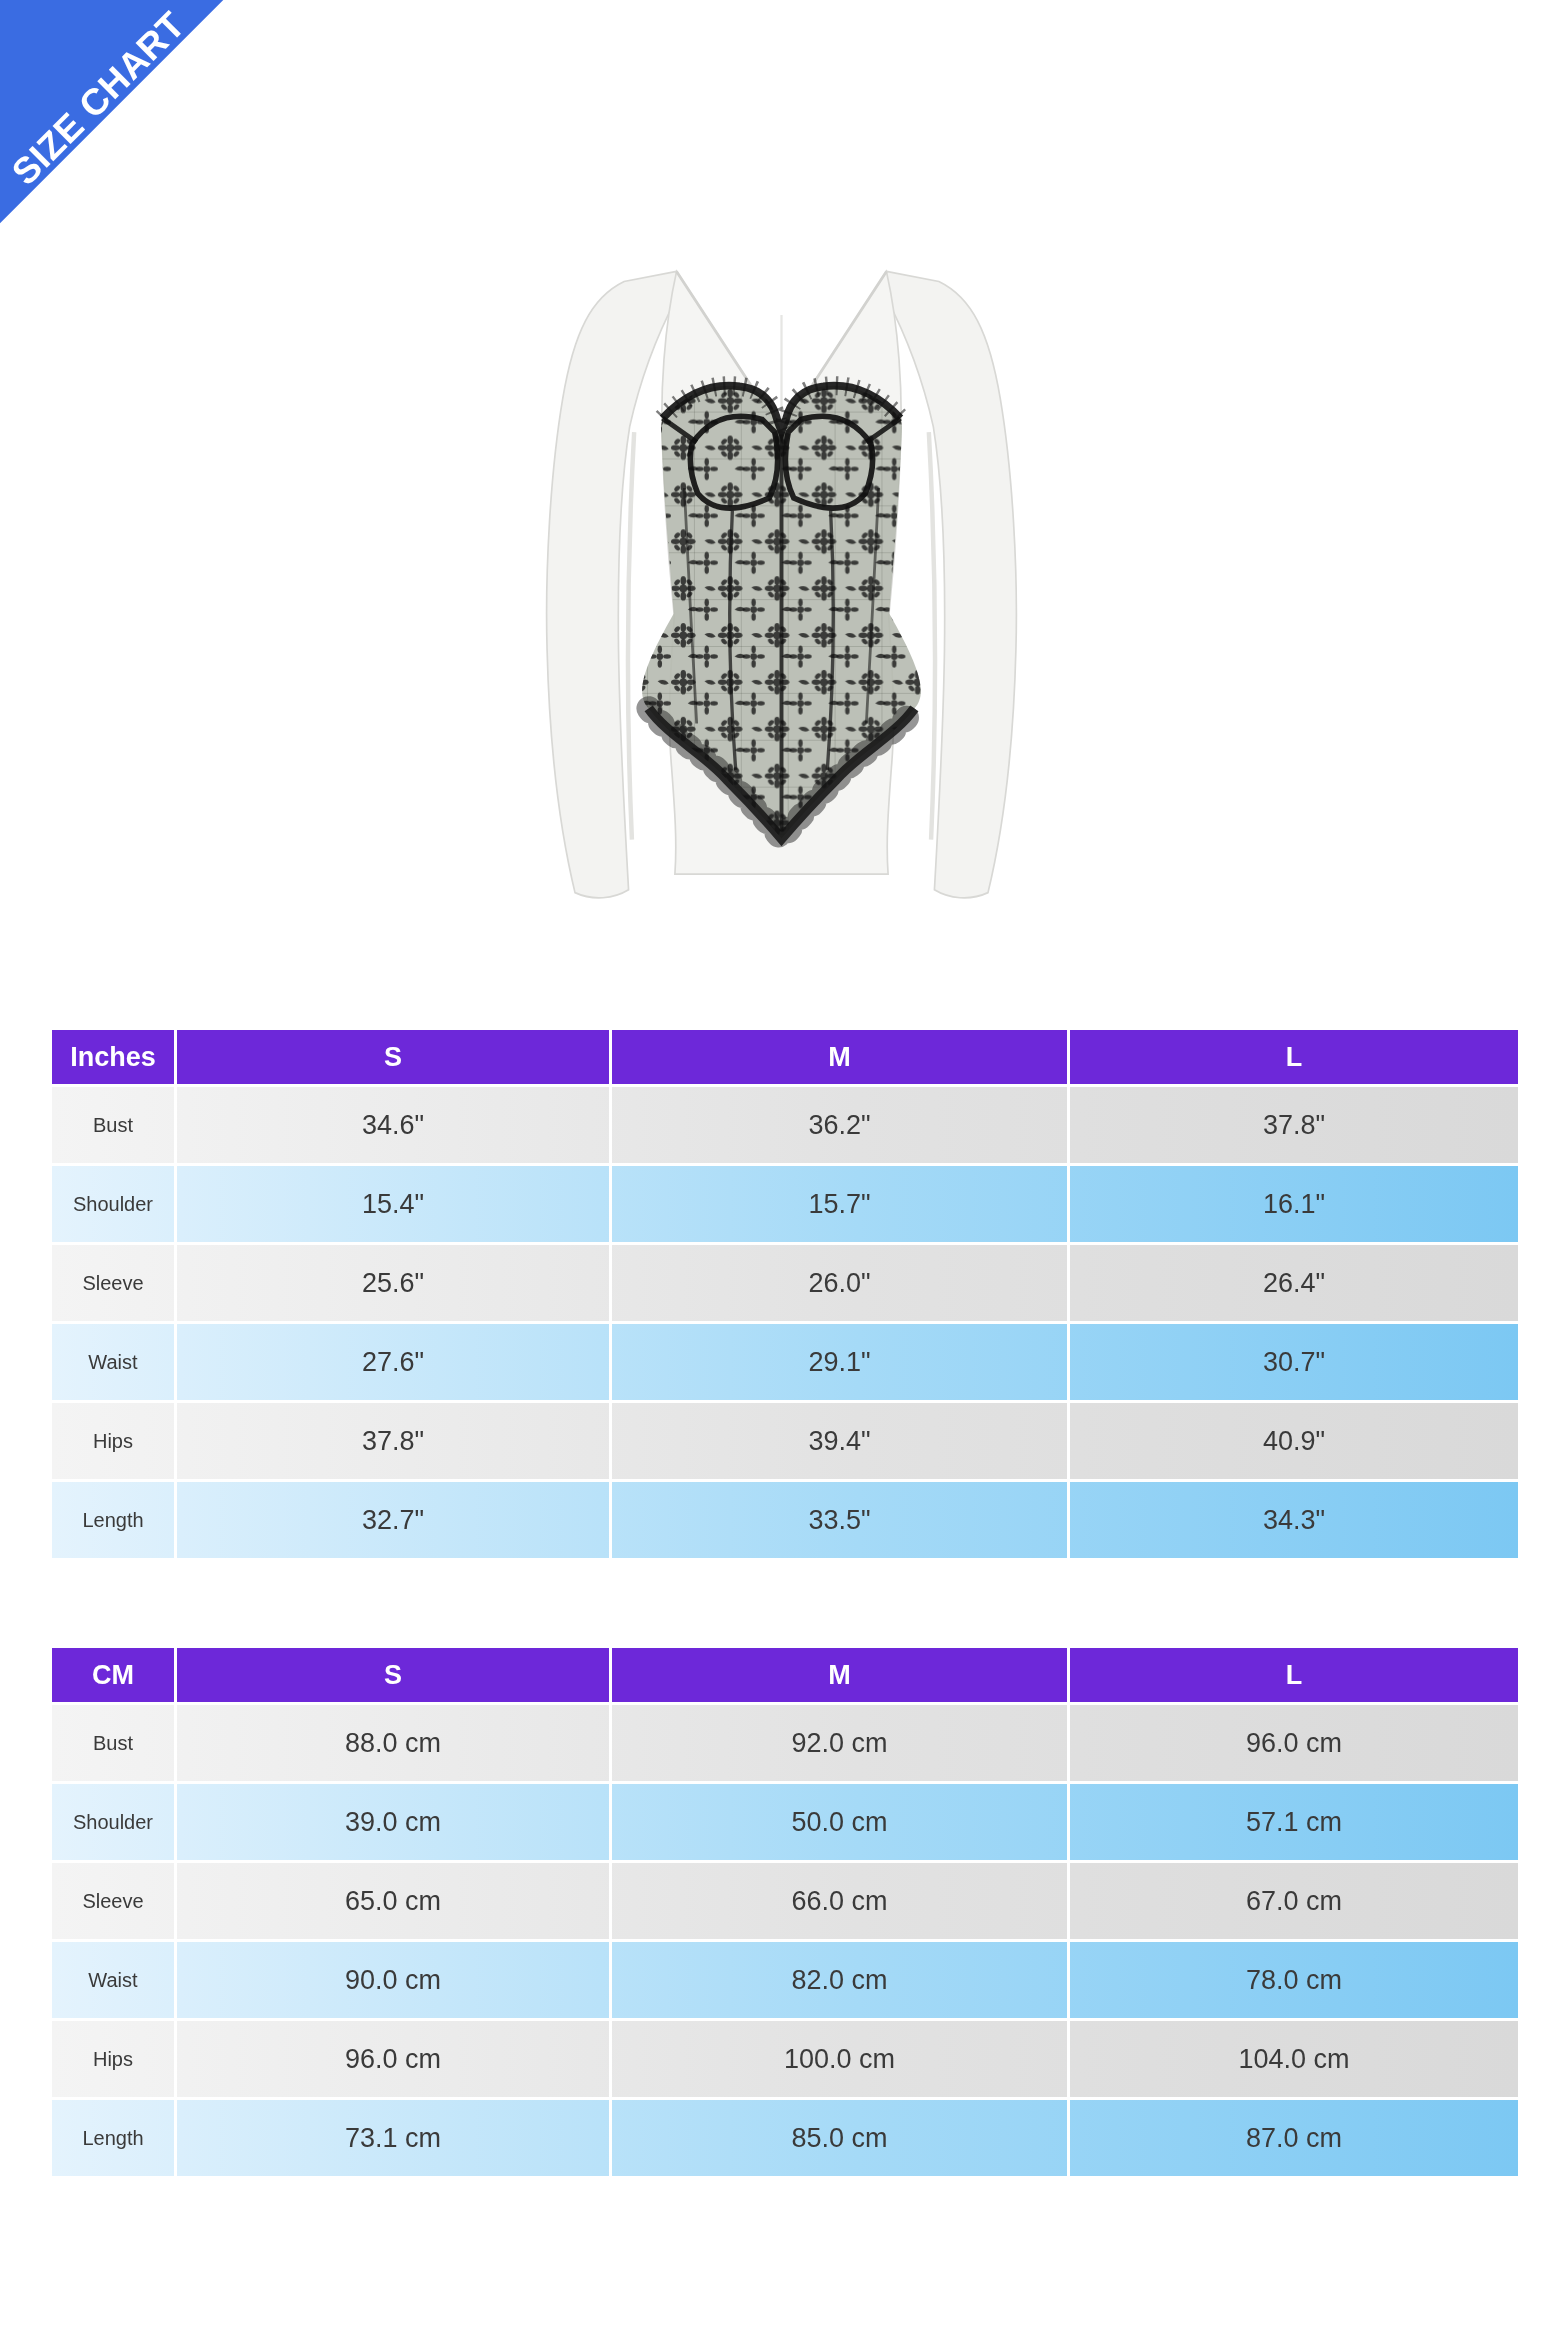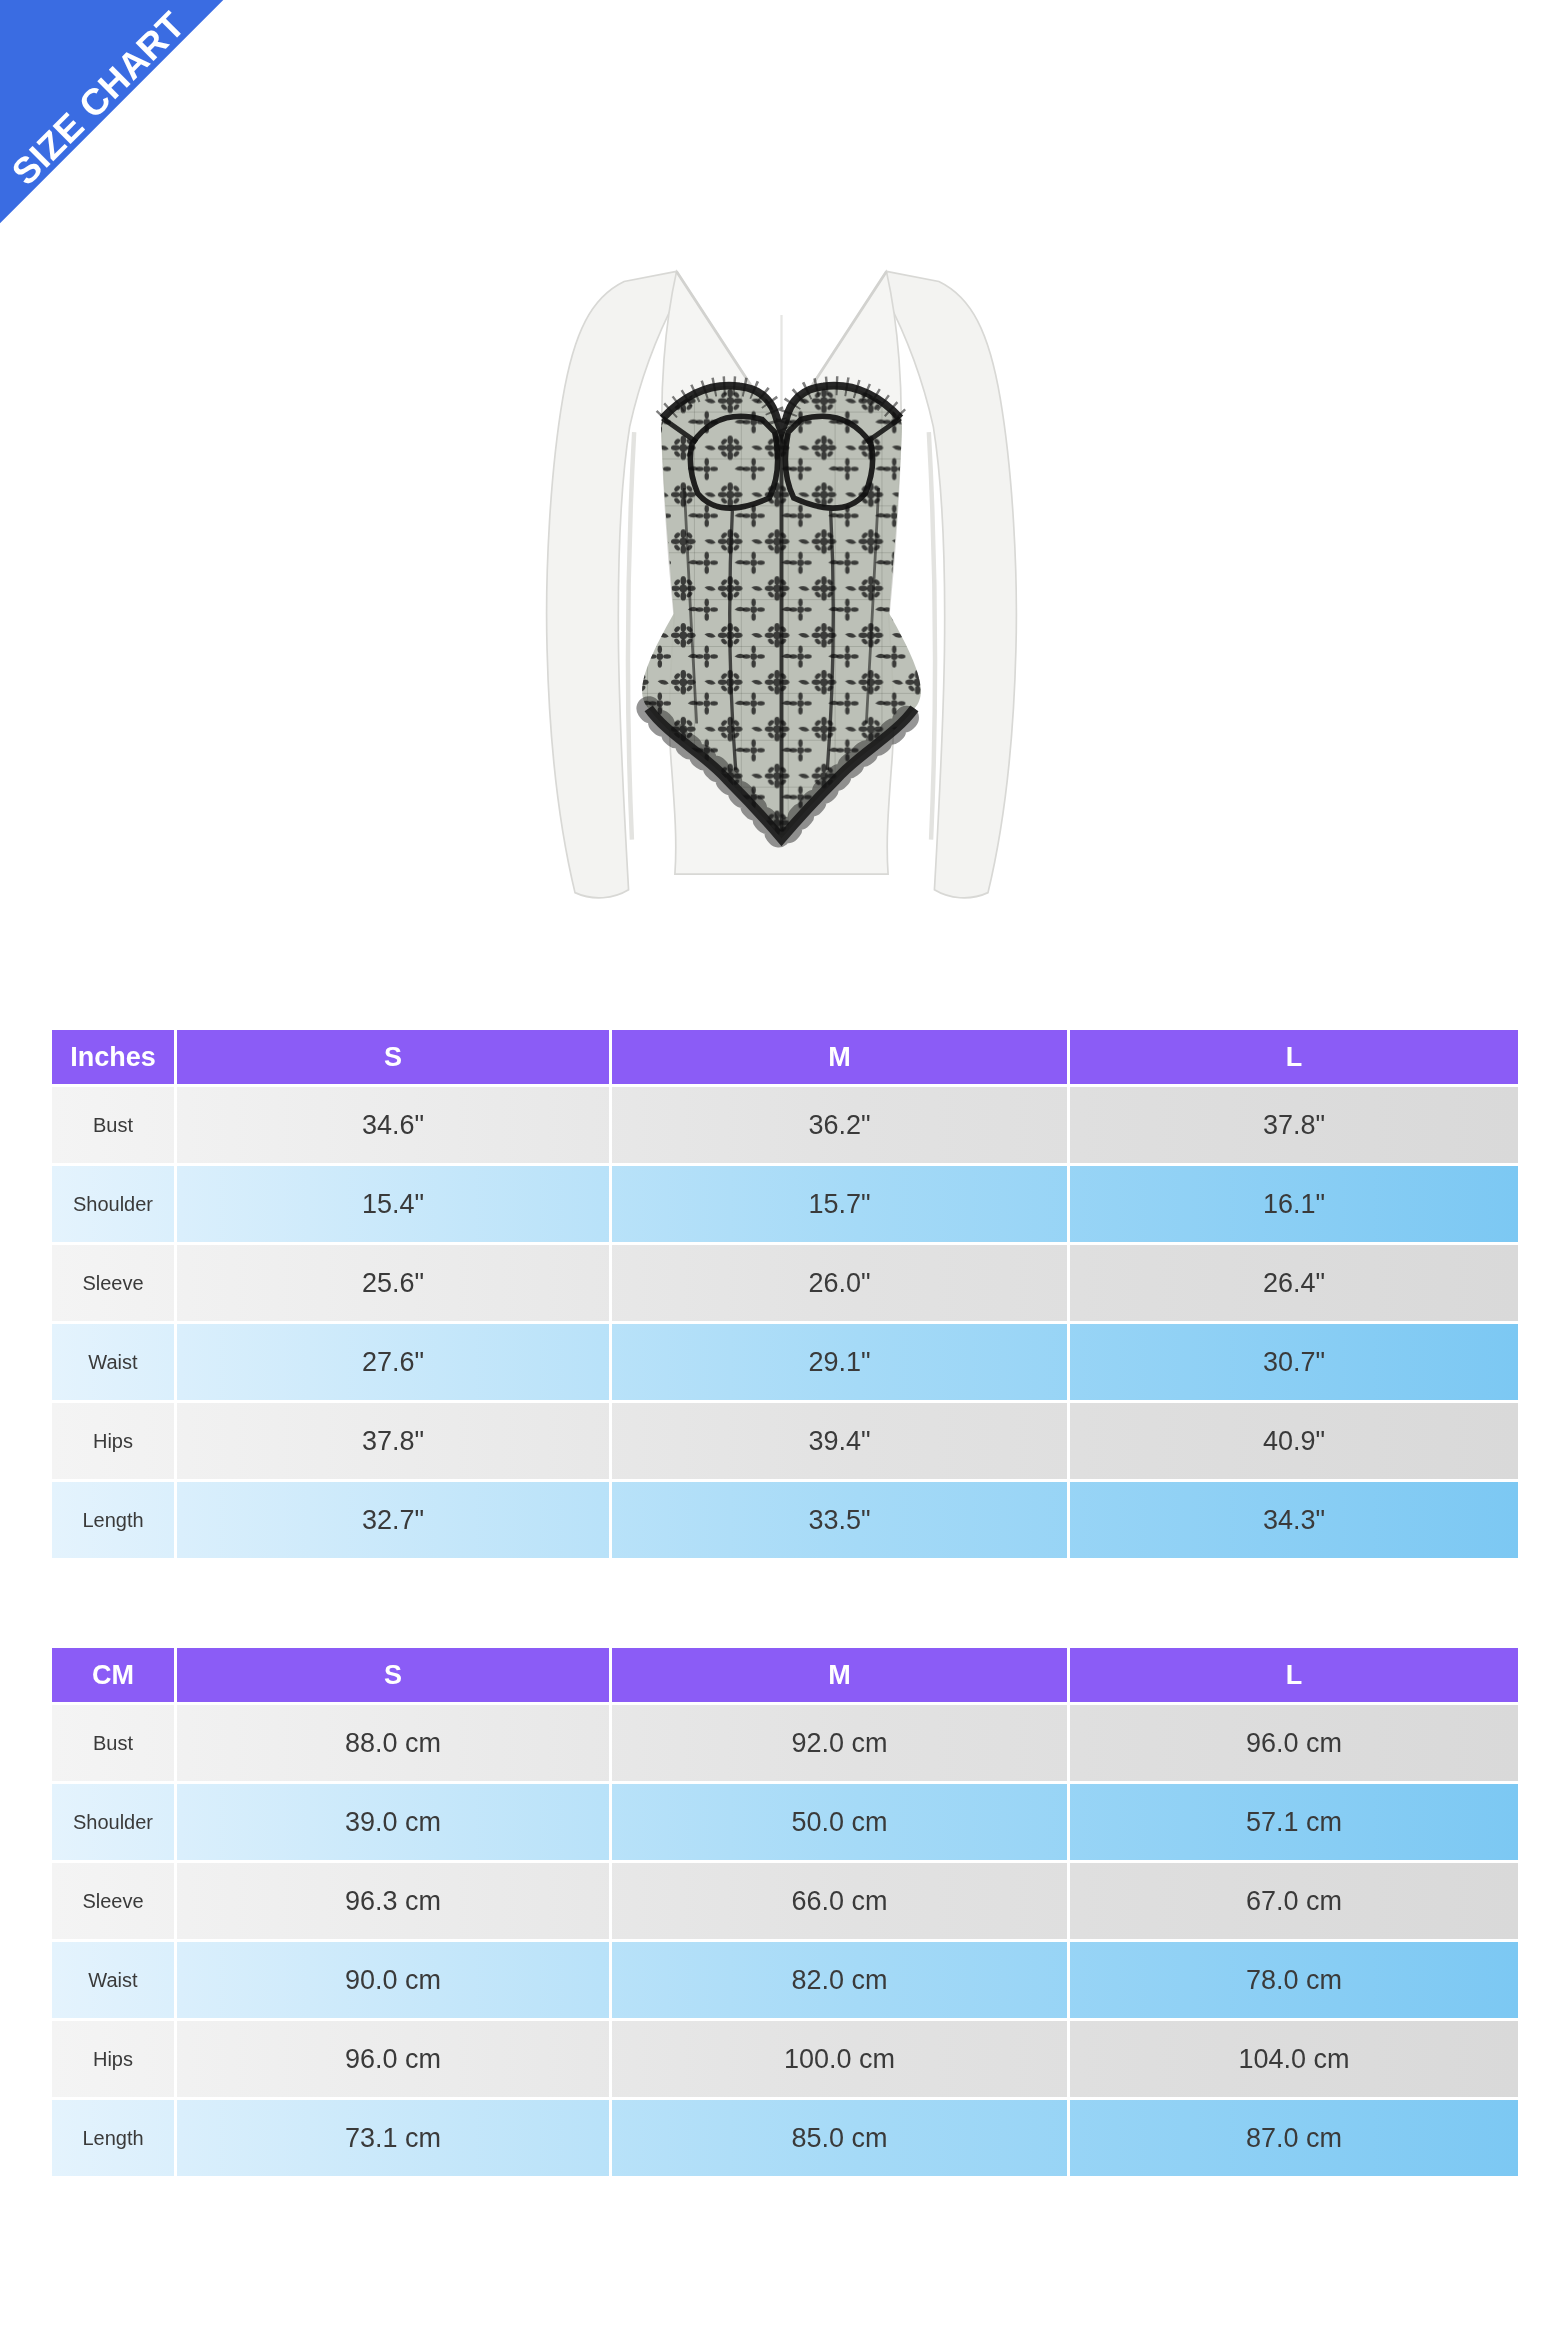--- a/index.html
+++ b/index.html
@@ -33,21 +33,21 @@
     background:#ffffff;
   }
   #table-inches{top:1027px;}
   #table-cm{top:1645px;}
   .size-table th,.size-table td{
     text-align:center;
     vertical-align:middle;
     padding:0;
     overflow:hidden;
   }
-  .size-table thead tr{background:#8b5cf6;}
+  .size-table thead tr{background:#6d28d9;}
   .size-table th{
     color:#ffffff;
     font-size:27px;
     font-weight:bold;
     height:54px;
     background:transparent;
   }
   .size-table td{
     font-size:27px;
     color:#3a3a3a;
@@ -240,21 +240,21 @@
           <td class="val">96.0 cm</td>
         </tr>
         <tr>
           <td class="row-label">Shoulder</td>
           <td class="val">39.0 cm</td>
           <td class="val">50.0 cm</td>
           <td class="val">57.1 cm</td>
         </tr>
         <tr>
           <td class="row-label">Sleeve</td>
-          <td class="val">96.3 cm</td>
+          <td class="val">65.0 cm</td>
           <td class="val">66.0 cm</td>
           <td class="val">67.0 cm</td>
         </tr>
         <tr>
           <td class="row-label">Waist</td>
           <td class="val">90.0 cm</td>
           <td class="val">82.0 cm</td>
           <td class="val">78.0 cm</td>
         </tr>
         <tr>

